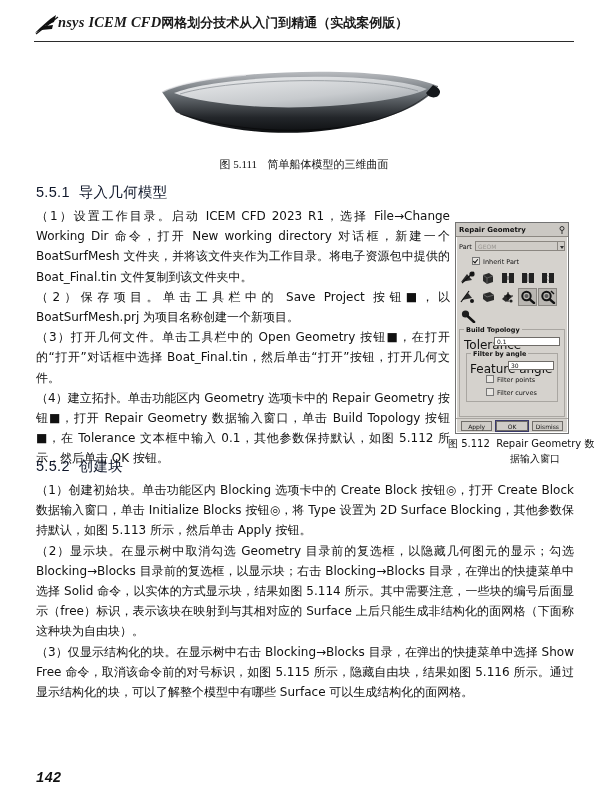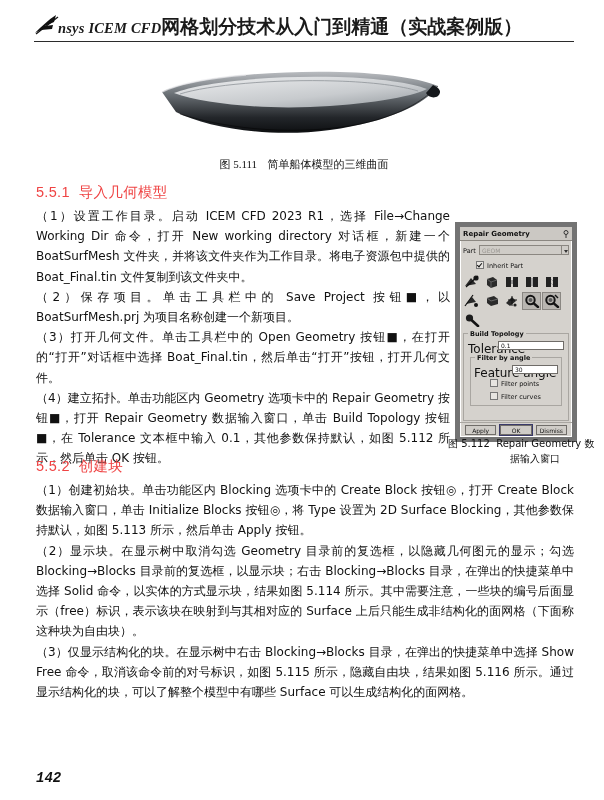--- a/index.html
+++ b/index.html
@@ -21,21 +21,21 @@
   .runhead-logo{
     position:absolute;left:0;top:0;width:26px;height:22px;
   }
   .runhead-logo svg{display:block;}
   .runhead-text{
     position:absolute;left:24px;top:0px;
     font-family:"Liberation Serif","DejaVu Serif",serif;
     font-style:italic;font-weight:bold;font-size:14.5px;
     letter-spacing:.2px;white-space:nowrap;color:#1a1a1a;
   }
-  .runhead-text .cn{font-style:normal;font-family:"DejaVu Sans","Liberation Sans",sans-serif;font-size:19px;letter-spacing:0;text-align:right;}
+  .runhead-text .cn{font-style:normal;font-family:"DejaVu Sans","Liberation Sans",sans-serif;font-size:13px;letter-spacing:0;text-align:right;}
   .rule{
     position:absolute;left:34px;top:41px;width:540px;height:0;
     border-top:1px solid #2b2b2b;
   }
 
   
   .figure-boat{
     position:absolute;left:150px;top:52px;width:300px;height:100px;
   }
   .figure-boat svg{display:block;}
@@ -44,21 +44,21 @@
     text-align:center;
     font-family:"DejaVu Sans","Liberation Sans",sans-serif;
     font-size:11px;color:#111;
   }
   .cap-boat .num{font-family:"Liberation Serif","DejaVu Serif",serif;}
 
   
   .h3{
     position:absolute;left:36px;
     font-family:"DejaVu Sans","Liberation Sans",sans-serif;
-    font-size:14.5px;font-weight:normal;color:#ef4444;
+    font-size:14.5px;font-weight:normal;color:#0f172a;
     letter-spacing:.3px;
   }
   .h3 .n{font-family:"Liberation Sans",sans-serif;margin-right:9px;}
   #h-551{top:183px;}
   #h-552{top:457px;}
 
   
   .body{
     position:absolute;
     font-size:12.4px;
@@ -69,21 +69,21 @@
     font-family:"Liberation Serif","DejaVu Serif",serif;
   }
   .body p{margin:0;text-indent:0;}
   .col-narrow{left:36px;top:206px;width:414px;}
   .col-wide{left:36px;top:480px;width:538px;}
   .cn{font-family:"DejaVu Sans","Liberation Sans",sans-serif;font-size:12px;}
 
   
   .dlg{
     position:absolute;left:455px;top:222px;width:112px;height:210px;
-    background:#d5d2cd;border:5px solid #737373;
+    background:#d5d2cd;border:1px solid #737373;
     box-shadow:0 0 0 1px #fff inset;
     font-family:"DejaVu Sans","Liberation Sans",sans-serif;
     overflow:hidden;
   }
   .dlg-title{
     position:relative;height:14px;background:#cbc8c3;border-bottom:1px solid #8b8781;
     font-size:7px;font-weight:bold;color:#111;padding:3px 0 0 3px;box-sizing:border-box;
   }
   .dlg-pin{position:absolute;right:3px;top:3px;width:6px;height:8px;}
   .row-part{position:relative;height:14px;margin:3px 3px 0 3px;}

